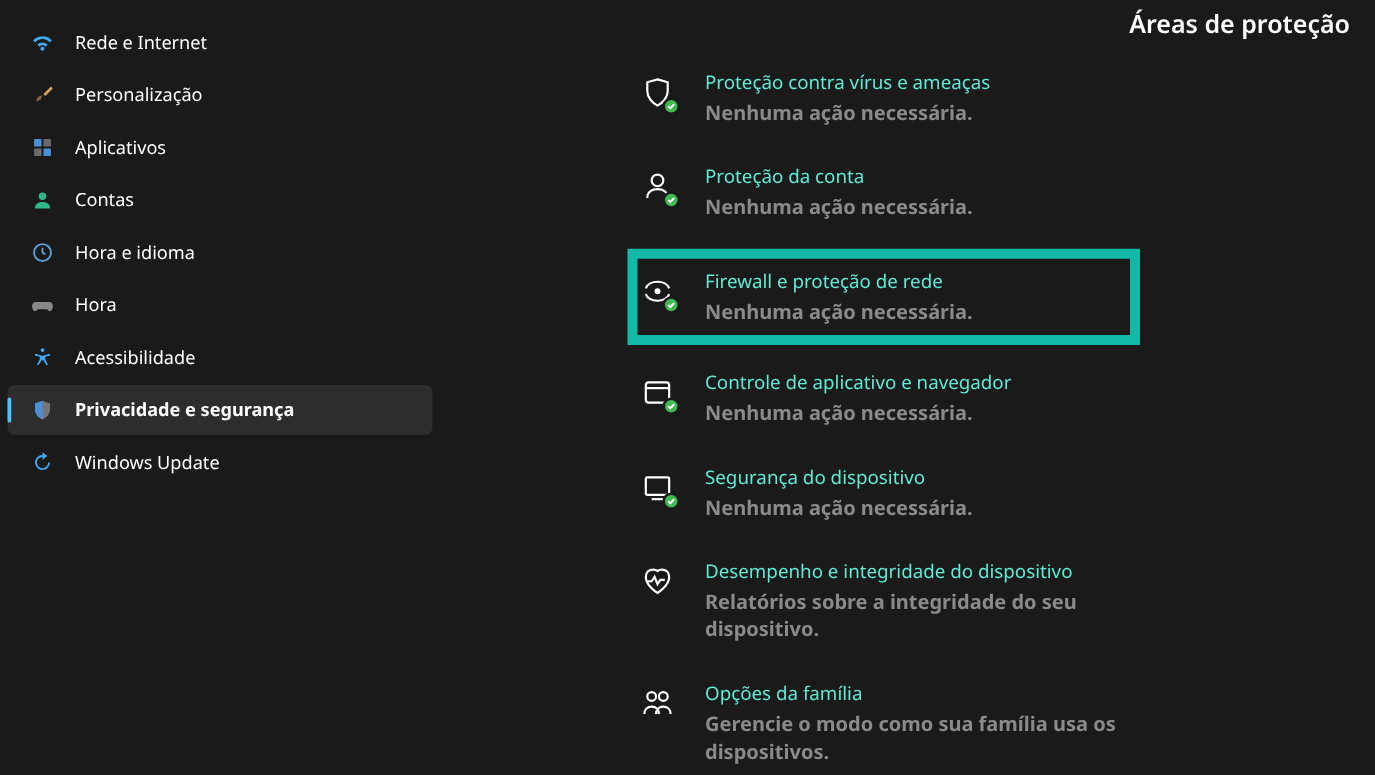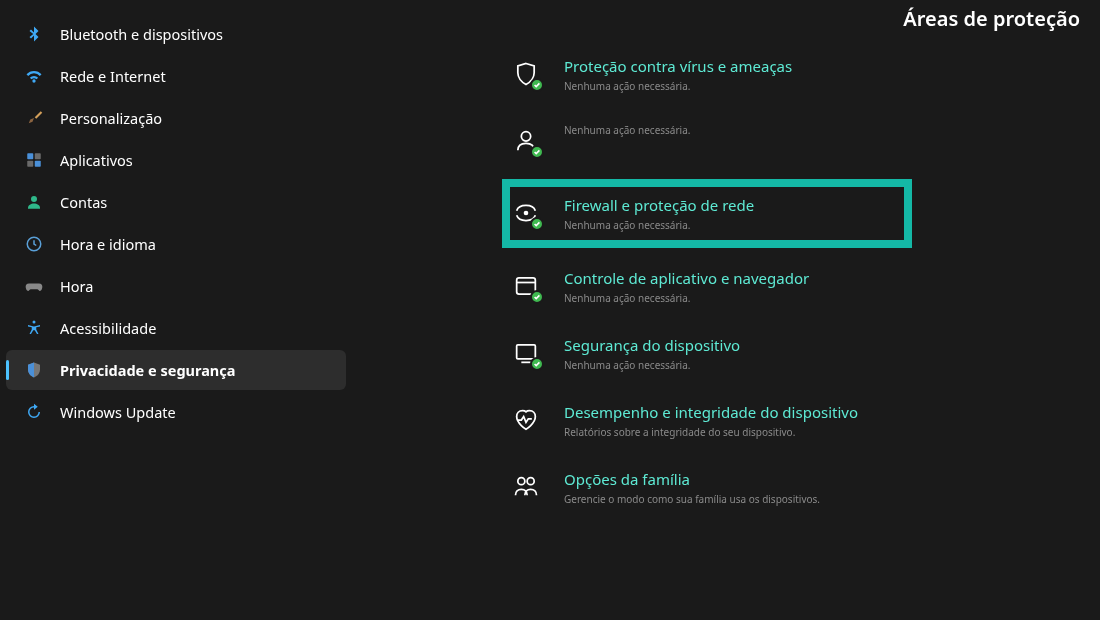--- a/index.html
+++ b/index.html
@@ -104,39 +104,32 @@
       border: 2px solid #1a1a1a;
     }
     .protection-text { flex: 1; }
     .protection-title {
       font-size: 15px;
       color: #5eead4;
       margin-bottom: 2px;
       line-height: 1.4;
     }
     .protection-desc {
-      font-size: 10px;
+      font-size: 16px;
       color: #8a8a8a;
       line-height: 1.4;
       max-width: 340px;
+      font-weight: bold;
     }
   </style>
 </head>
 <body>
 
 <div class="sidebar">
 
-  <div class="sidebar-item">
-    <span class="sidebar-icon">
-      <svg width="18" height="18" viewBox="0 0 24 24">
-          <path fill="#3fa9f5" d="M12 2l6 6-4 4 4 4-6 6V14l-4 4-2-2 5-4-5-4 2-2 4 4V2z"></path>
-        </svg>
-    </span>
-    <span>Bluetooth e dispositivos</span>
-  </div>
 
   <div class="sidebar-item">
     <span class="sidebar-icon">
       <svg width="20" height="20" viewBox="0 0 24 24">
           <path fill="#3fa9f5" d="M12 20a2 2 0 100-4 2 2 0 000 4zm-5-6a7 7 0 0110 0l-2 2a4.5 4.5 0 00-6 0zm-4-4a12 12 0 0118 0l-2 2a9 9 0 00-14 0z"></path>
         </svg>
     </span>
     <span>Rede e Internet</span>
   </div>
 
@@ -247,20 +240,21 @@
           <circle fill="none" stroke="#fff" stroke-width="1.5" cx="12" cy="8" r="4"></circle>
           <path fill="none" stroke="#fff" stroke-width="1.5" d="M5 20c0-4 3-6 7-6s7 2 7 6"></path>
         </svg>
       <span class="badge-check">
           <svg width="8" height="8" viewBox="0 0 10 10">
             <path stroke="#fff" stroke-width="2" fill="none" d="M2 5l2 2 4-4"></path>
           </svg>
         </span>
     </span>
     <div class="protection-text">
+      <div class="protection-title">Proteção da conta</div>
       <div class="protection-desc">Nenhuma ação necessária.</div>
     </div>
   </div>
 
   <div class="protection-item highlighted">
     <span class="protection-icon">
       <svg width="28" height="28" viewBox="0 0 24 24">
           <path stroke="#fff" stroke-width="1.5" fill="none" d="M4 10c2-6 14-6 16 0"></path>
           <path stroke="#fff" stroke-width="1.5" fill="none" d="M4 14c2 6 14 6 16 0"></path>
           <circle fill="#fff" cx="12" cy="12" r="2"></circle>

